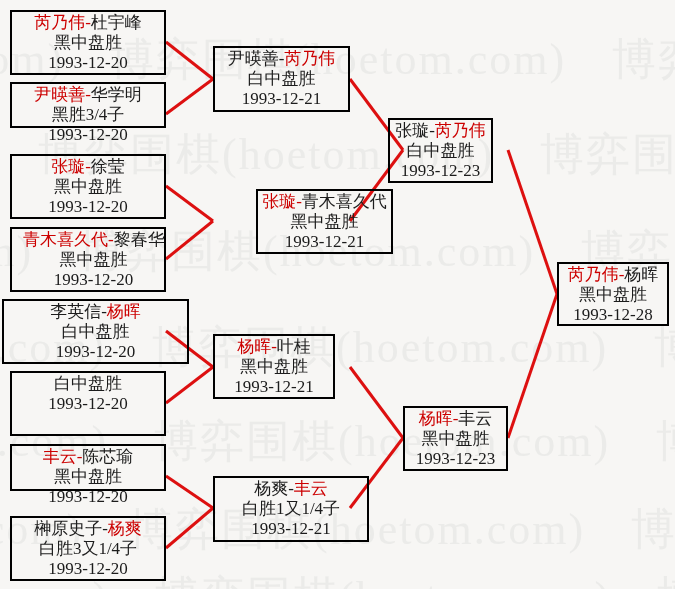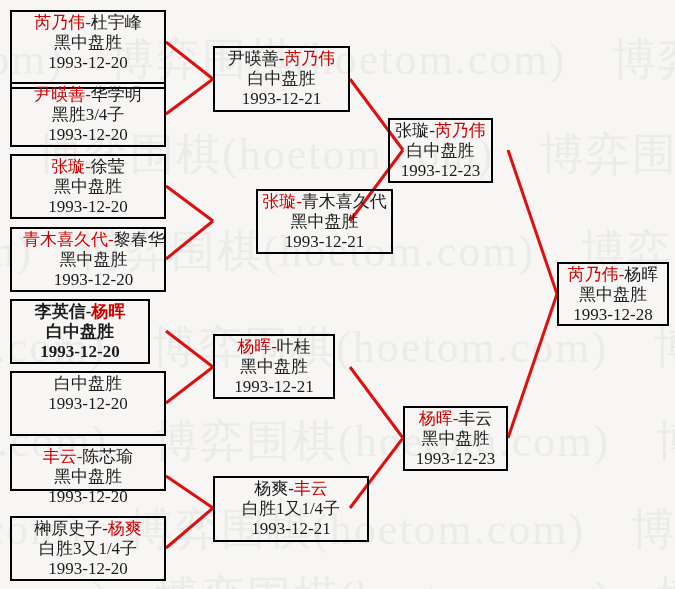--- a/index.html
+++ b/index.html
@@ -50,41 +50,41 @@
     <line x1="166" y1="548" x2="213" y2="508"></line>
     <line x1="350" y1="79" x2="403" y2="150"></line>
     <line x1="350" y1="221" x2="403" y2="150"></line>
     <line x1="350" y1="367" x2="403" y2="438"></line>
     <line x1="350" y1="508" x2="403" y2="438"></line>
     <line x1="508" y1="150" x2="557" y2="294"></line>
     <line x1="508" y1="438" x2="557" y2="294"></line>
   </g>
 </svg>
 
-<div class="box" style="left:10px;top:10px; width:156px;height:79px;">
+<div class="box" style="left:10px;top:10px; width:156px;height:65px;">
     <div class="l"><span class="win">芮乃伟</span><span class="windash">-</span><span>杜宇峰</span></div>
     <div class="l">黑中盘胜</div>
     <div class="l">1993-12-20</div>
   </div>
-<div class="box" style="left:10px;top:82px; width:156px;height:65px;text-align:center;">
+<div class="box" style="left:10px;top:82px; width:156px;height:46px;text-align:center;">
     <div class="l"><span class="win">尹暎善</span><span class="windash">-</span><span>华学明</span></div>
     <div class="l">黑胜3/4子</div>
     <div class="l">1993-12-20</div>
   </div>
 <div class="box" style="left:10px;top:154px;width:156px;height:65px;font-family:Liberation Serif, serif;">
     <div class="l"><span class="win">张璇</span><span class="windash">-</span><span>徐莹</span></div>
     <div class="l">黑中盘胜</div>
     <div class="l">1993-12-20</div>
   </div>
 <div class="box" style="left:10px;top:227px;width:156px;height:65px;padding-left:11px;">
     <div class="l"><span class="win">青木喜久代</span><span class="windash">-</span><span>黎春华</span></div>
     <div class="l">黑中盘胜</div>
     <div class="l">1993-12-20</div>
   </div>
-<div class="box" style="left:10px;top:299px;width:140px;height:65px;font-weight:bold;">
+<div class="box" style="left:2px;top:299px;width:187px;height:65px;">
     <div class="l"><span>李英信</span><span>-</span><span class="win">杨晖</span></div>
     <div class="l">白中盘胜</div>
     <div class="l">1993-12-20</div>
   </div>
 <div class="box" style="left:10px;top:371px;width:156px;height:65px;">
     <div class="l">白中盘胜</div>
     <div class="l">1993-12-20</div>
   </div>
 <div class="box" style="left:10px;top:444px;width:156px;height:47px;">
     <div class="l"><span class="win">丰云</span><span class="windash">-</span><span>陈芯瑜</span></div>

